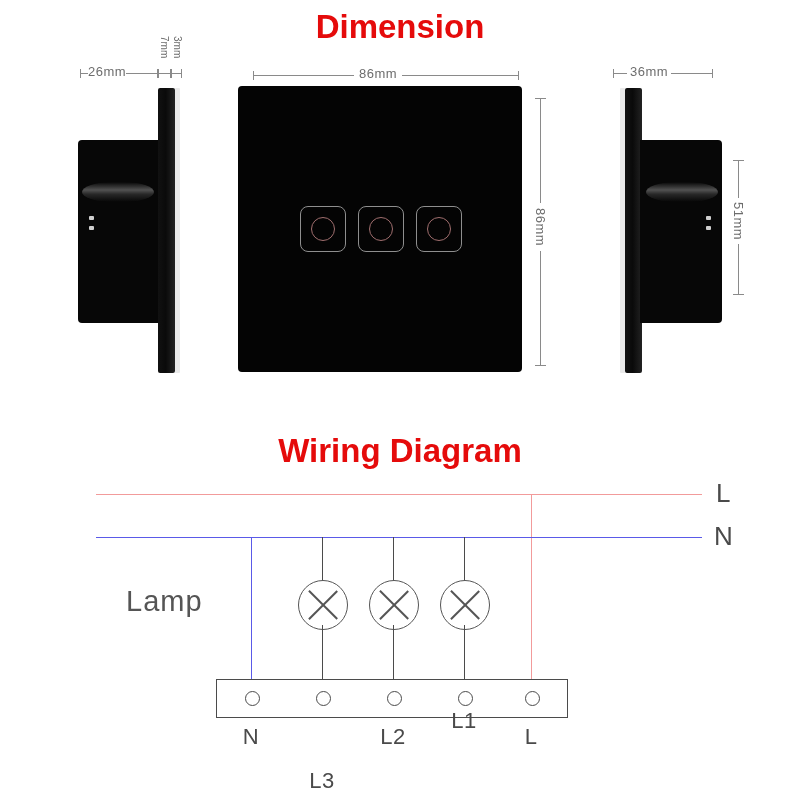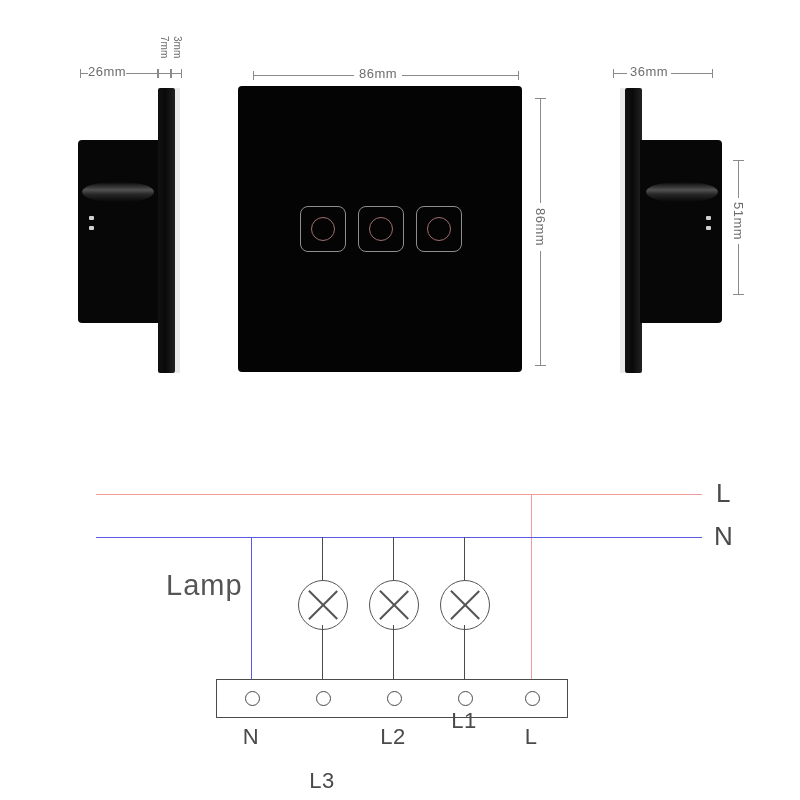--- a/index.html
+++ b/index.html
@@ -197,20 +197,21 @@
     color: #555555;
     font-family: "Liberation Sans", sans-serif;
     letter-spacing: 1px;
   }
 </style>
 </head>
 <body>
 
 <div class="stage">
 
+  <div class="section-title" id="title-dimension">Dimension</div>
 
   <div class="sideview" style="left:78px; top:88px; width:110px; height:285px;">
 
     <div class="body-block" style="left:0px; top:52px; width:82px; height:183px; border-radius:4px 0 0 4px;"></div>
     <div class="body-gloss" style="left:4px; top:94px; width:72px; height:20px;"></div>
     <div class="body-vent" style="left:11px; top:128px; width:5px; height:4px;"></div>
     <div class="body-vent" style="left:11px; top:138px; width:5px; height:4px;"></div>
 
     <div class="plate-edge" style="left:80px; top:0px; width:17px; height:285px;"></div>
     <div class="plate-edge-gloss" style="left:97px; top:0px; width:5px; height:285px;"></div>
@@ -251,33 +252,34 @@
     <div class="body-vent" style="left:94px; top:128px; width:5px; height:4px;"></div>
     <div class="body-vent" style="left:94px; top:138px; width:5px; height:4px;"></div>
   </div>
 
   <div class="dim-h" style="left:613px; top:73px; width:100px;"></div>
   <div class="dim-label" style="left:627px; top:64px; padding:0 3px;">36mm</div>
 
   <div class="dim-v" style="left:738px; top:160px; height:135px;"></div>
   <div class="dim-label vert" style="left:731px; top:198px; padding:4px 0;">51mm</div>
 
+  <div class="section-title" id="title-wiring">Wiring Diagram</div>
 
   <div class="wire wire-h wire-red" style="left:96px; top:494px; width:606px;"></div>
 
   <div class="wire wire-v wire-red" style="left:531px; top:494px; height:200px;"></div>
 
   <div class="wire wire-h wire-blue" style="left:96px; top:537px; width:606px;"></div>
 
   <div class="wire wire-v wire-blue" style="left:251px; top:537px; height:157px;"></div>
 
   <div class="rail-label" style="left:716px; top:478px;">L</div>
   <div class="rail-label" style="left:714px; top:521px;">N</div>
 
-  <div id="lamp-text" style="left:126px; top:569px;margin-left:40px;">Lamp</div>
+  <div id="lamp-text" style="left:126px; top:585px;">Lamp</div>
 
   <div class="wire wire-v wire-black" style="left:322px; top:537px; height:47px;"></div>
   <div class="lamp" style="left:298px; top:580px; width:48px; height:48px;">
     <div class="lamp-x">
       <span class="a"></span>
         <span class="b"></span>
     </div>
   </div>
   <div class="wire wire-v wire-black" style="left:322px; top:625px; height:69px;"></div>
 

